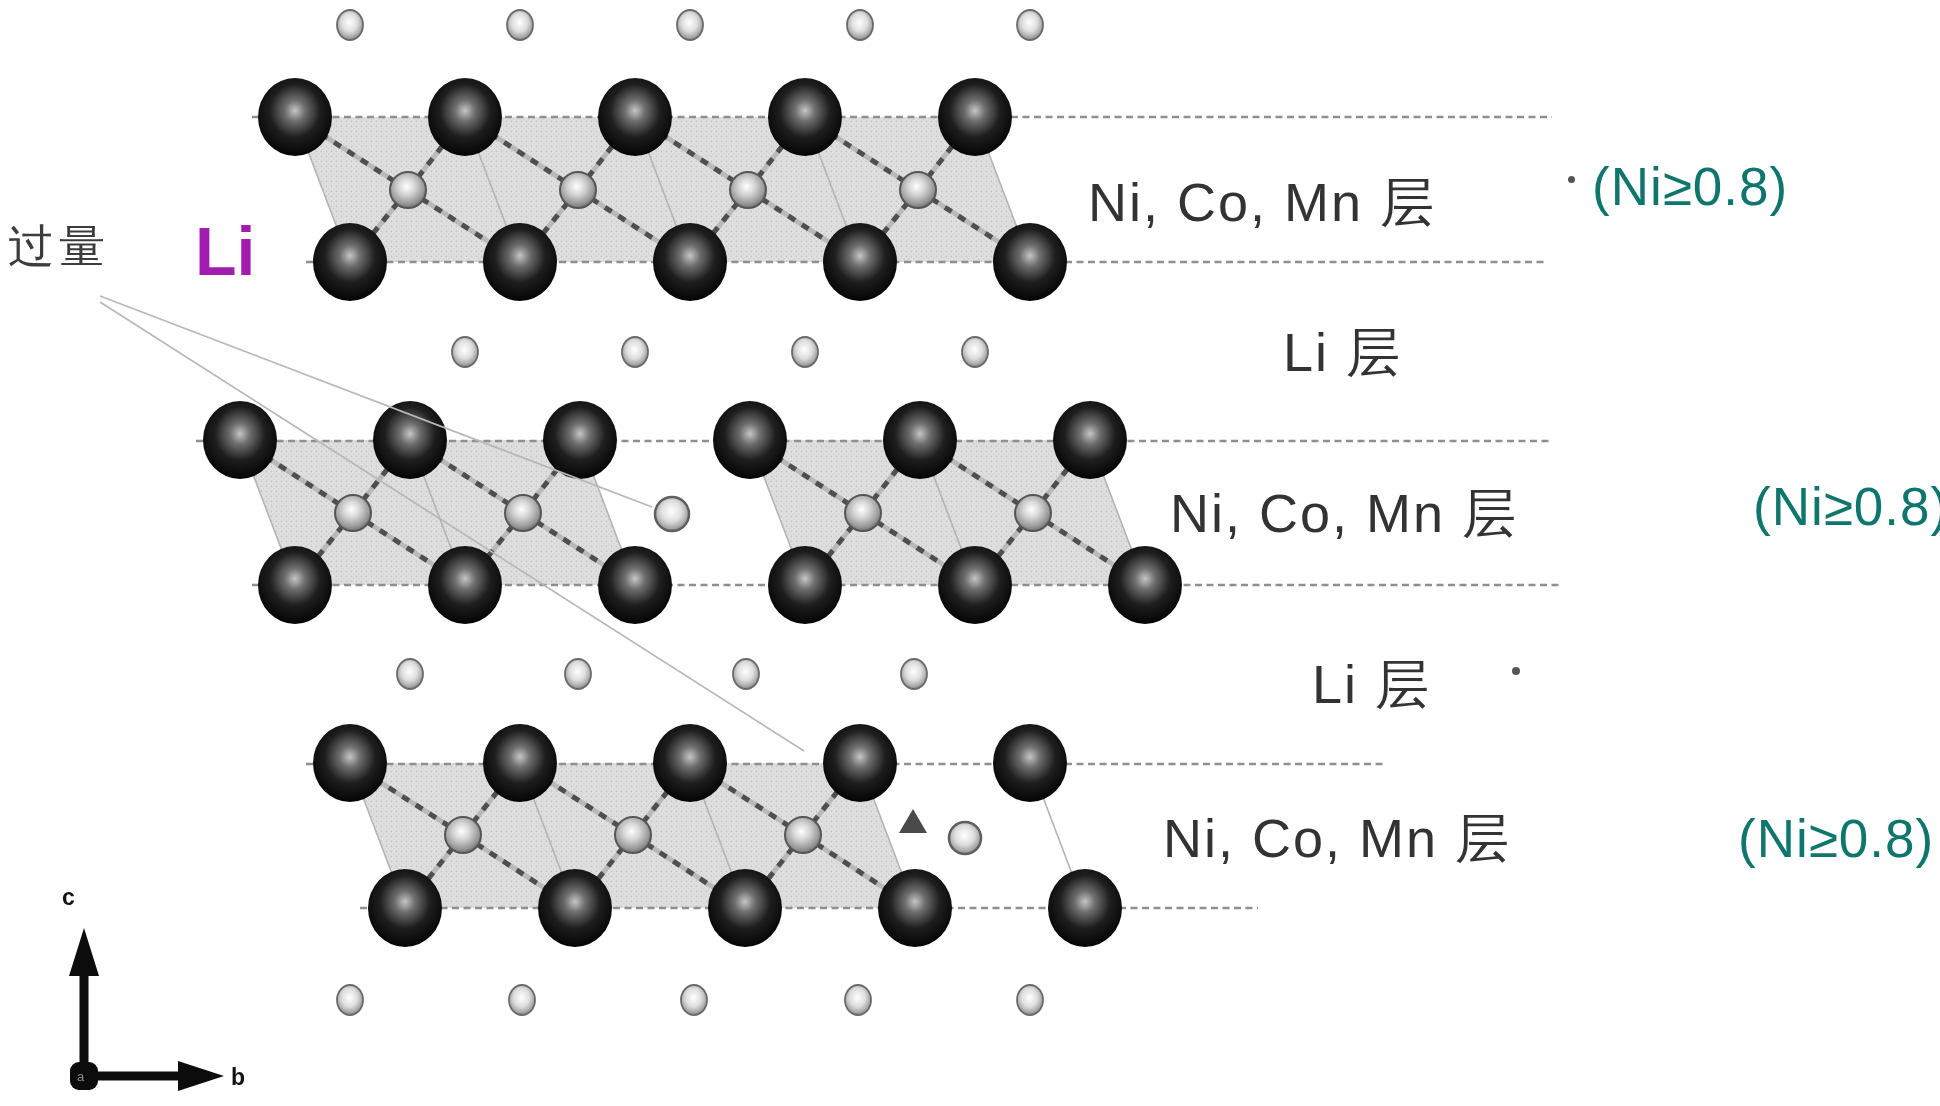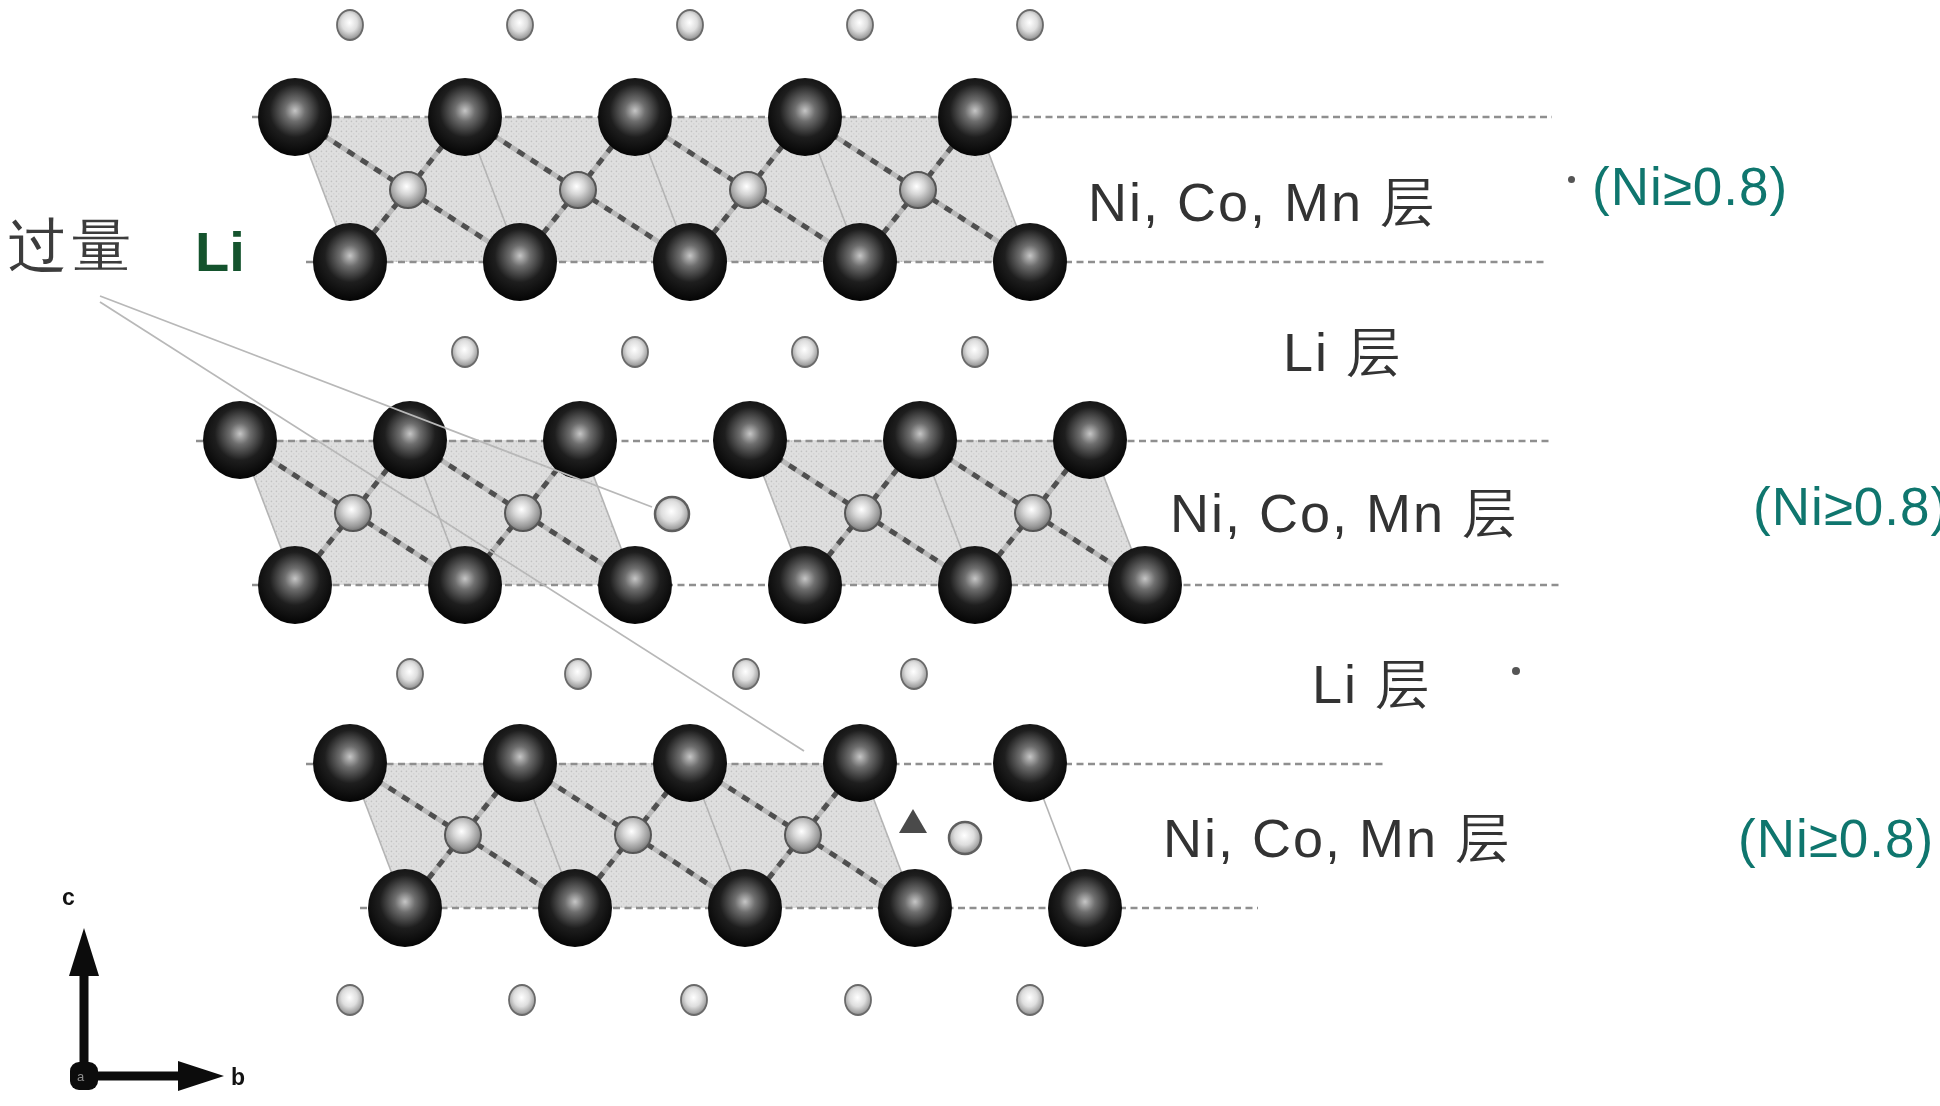--- a/index.html
+++ b/index.html
@@ -11,23 +11,23 @@
   .note{font-size:53px;letter-spacing:1px;color:#0f766e;}
   #l-tm1{left:1088px;top:202px;}
   #l-n1{left:1592px;top:186px;}
   #l-li1{left:1283px;top:352px;}
   #l-tm2{left:1170px;top:513px;}
   #l-n2{left:1753px;top:506px;}
   #l-li2{left:1312px;top:684px;}
   #l-tm3{left:1163px;top:838px;}
   #l-n3{left:1738px;top:838px;}
   .excess{position:absolute;left:8px;top:247px;transform:translateY(-50%);
-          font-size:59px;color:#3c3c3c;letter-spacing:5px;}
+          font-size:46px;color:#3c3c3c;letter-spacing:5px;}
   .excess-li{position:absolute;left:195px;top:251px;transform:translateY(-50%);
-          font-size:56px;color:#14532d;font-weight:bold;}
+          font-size:68px;color:#a21caf;font-weight:bold;}
   .dot{position:absolute;background:#555;border-radius:50%;}
   #dot1{left:1568px;top:176px;width:7px;height:7px;}
   #dot2{left:1512px;top:667px;width:8px;height:8px;}
   .axis-letter{position:absolute;transform:translateY(-50%);font-size:23px;font-weight:bold;color:#121212;}
   #ax-c{left:62px;top:897px;}
   #ax-b{left:231px;top:1077px;}
   #ax-a{left:77px;top:1076px;font-size:13px;font-weight:normal;color:#8d8d8d;z-index:3;}
 </style>
 </head>
 <body>

